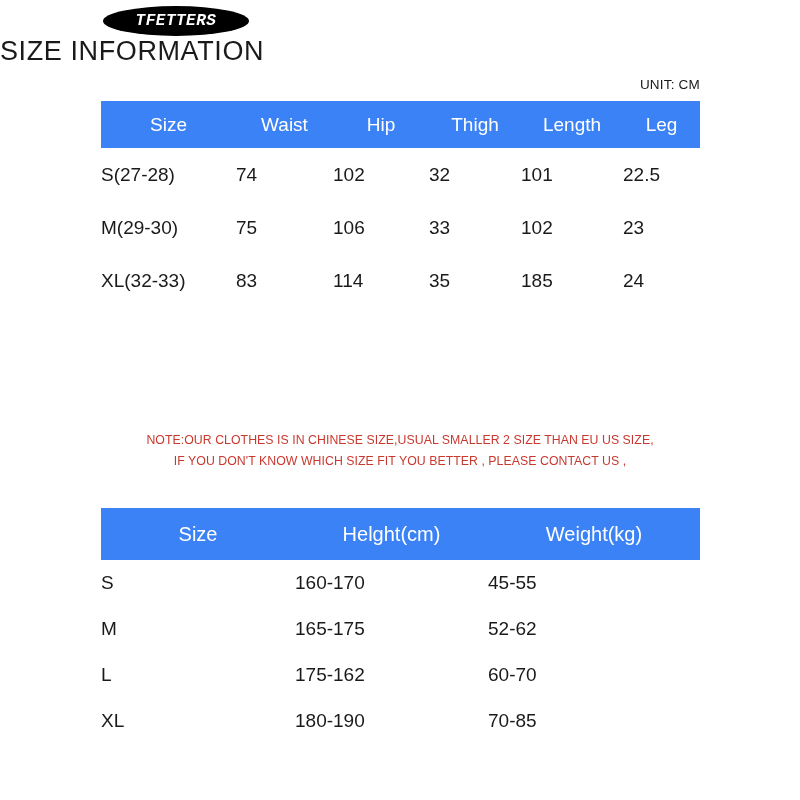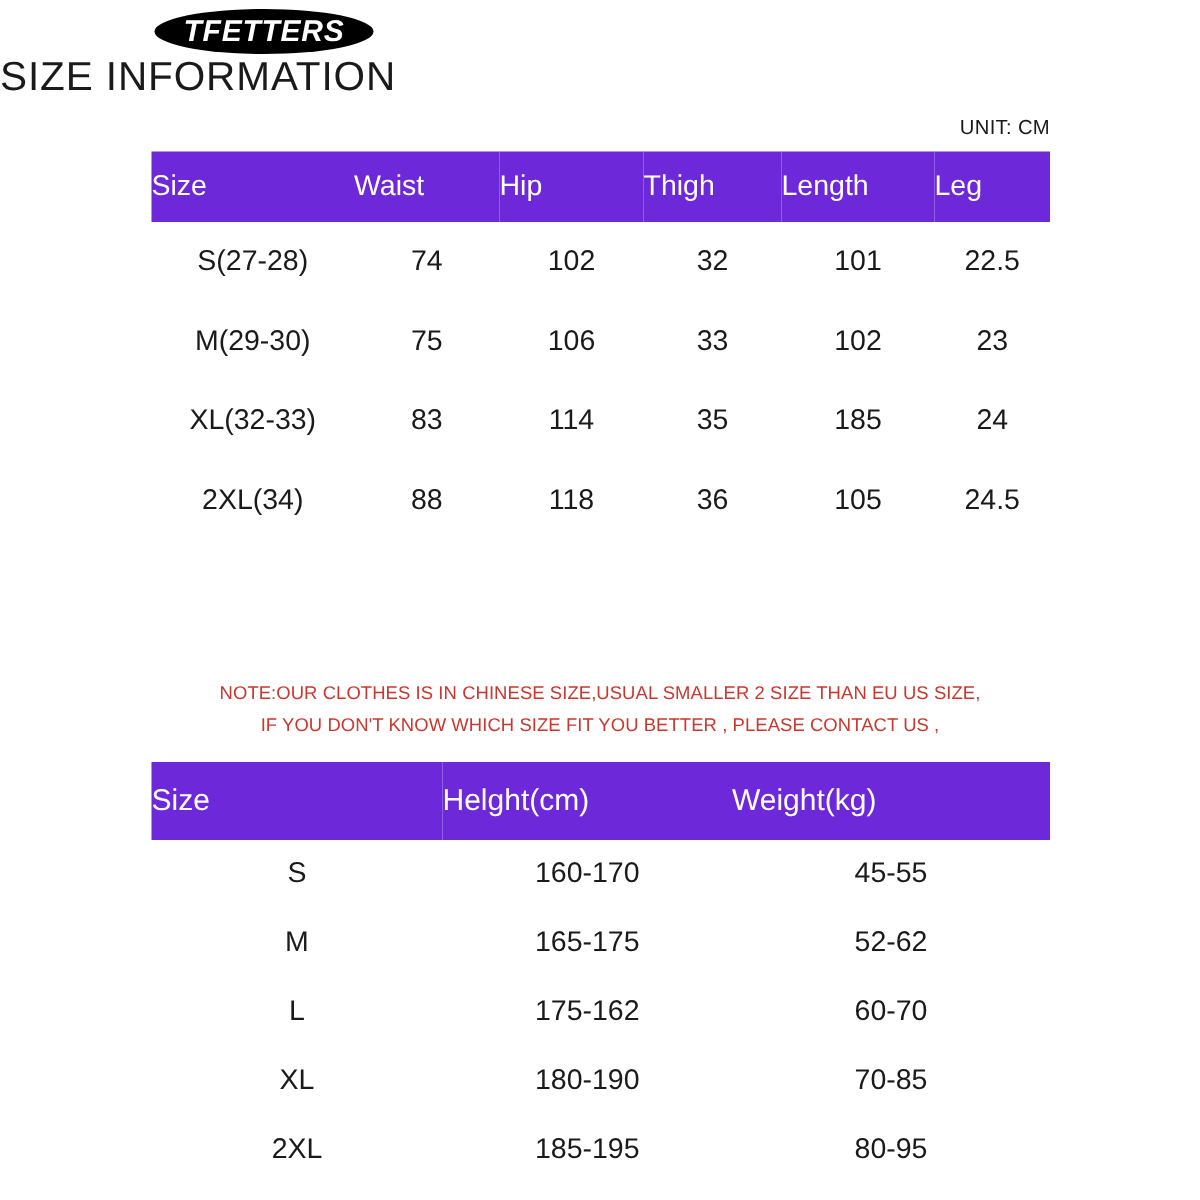--- a/index.html
+++ b/index.html
@@ -30,23 +30,23 @@
     background: #000000;
     border-radius: 50%;
     display: flex;
     align-items: center;
     justify-content: center;
   }
   .logo-text {
     color: #ffffff;
     font-style: italic;
     font-weight: bold;
-    font-size: 20px;
+    font-size: 16px;
     letter-spacing: 0.5px;
-    font-family: Liberation Sans, sans-serif;
+    font-family: Liberation Mono, monospace;
     line-height: 1;
   }
 
   
   .page-title {
     position: absolute;
     top: 36px;
     left: 0;
     width: 800px;
     font-size: 27px;
@@ -70,41 +70,41 @@
     position: absolute;
     left: 101px;
     width: 599px;
     border-collapse: collapse;
     table-layout: fixed;
   }
   #table-main { top: 101px; }
   #table-body { top: 508px; }
 
   .size-table thead th {
-    background: #6d28d9;
+    background: #3b82f6;
     color: #ffffff;
     font-size: 19px;
     font-weight: normal;
     height: 47px;
     padding: 0;
-    text-align: left;
+    text-align: center;
     vertical-align: middle;
   }
   #table-body thead th {
     height: 52px;
     font-size: 20px;
   }
 
   .size-table tbody td {
     background: #ffffff;
     color: #1a1a1a;
     font-size: 19px;
     height: 53px;
     padding: 0;
-    text-align: center;
+    text-align: left;
     vertical-align: middle;
     border: none;
   }
   #table-body tbody td {
     height: 46px;
     font-size: 19px;
   }
 
   
   #table-main col.c0 { width: 135px; }
@@ -116,21 +116,21 @@
 
   
   #table-body col.b0 { width: 194px; }
   #table-body col.b1 { width: 193px; }
   #table-body col.b2 { width: 212px; }
 
   
   .note-block {
     position: absolute;
     left: 0;
-    top: 452px;
+    top: 430px;
     width: 800px;
     text-align: center;
   }
   .note-line {
     color: #c9382f;
     font-size: 12.3px;
     line-height: 21px;
     letter-spacing: 0.05px;
     white-space: nowrap;
   }
@@ -184,28 +184,20 @@
       <td>23</td>
     </tr>
     <tr>
       <td>XL(32-33)</td>
       <td>83</td>
       <td>114</td>
       <td>35</td>
       <td>185</td>
       <td>24</td>
     </tr>
-    <tr>
-      <td>2XL(34)</td>
-      <td>88</td>
-      <td>118</td>
-      <td>36</td>
-      <td>105</td>
-      <td>24.5</td>
-    </tr>
   </tbody>
 </table>
 
 <div class="note-block">
   <div class="note-line">NOTE:OUR CLOTHES IS IN CHINESE SIZE,USUAL SMALLER 2 SIZE THAN EU US SIZE,</div>
   <div class="note-line">IF YOU DON'T KNOW WHICH SIZE FIT YOU BETTER , PLEASE CONTACT US ,</div>
 </div>
 
 <table class="size-table" id="table-body">
   <colgroup>
@@ -234,19 +226,14 @@
     <tr>
       <td>L</td>
       <td>175-162</td>
       <td>60-70</td>
     </tr>
     <tr>
       <td>XL</td>
       <td>180-190</td>
       <td>70-85</td>
     </tr>
-    <tr>
-      <td>2XL</td>
-      <td>185-195</td>
-      <td>80-95</td>
-    </tr>
   </tbody>
 </table>
 
 </body></html>

